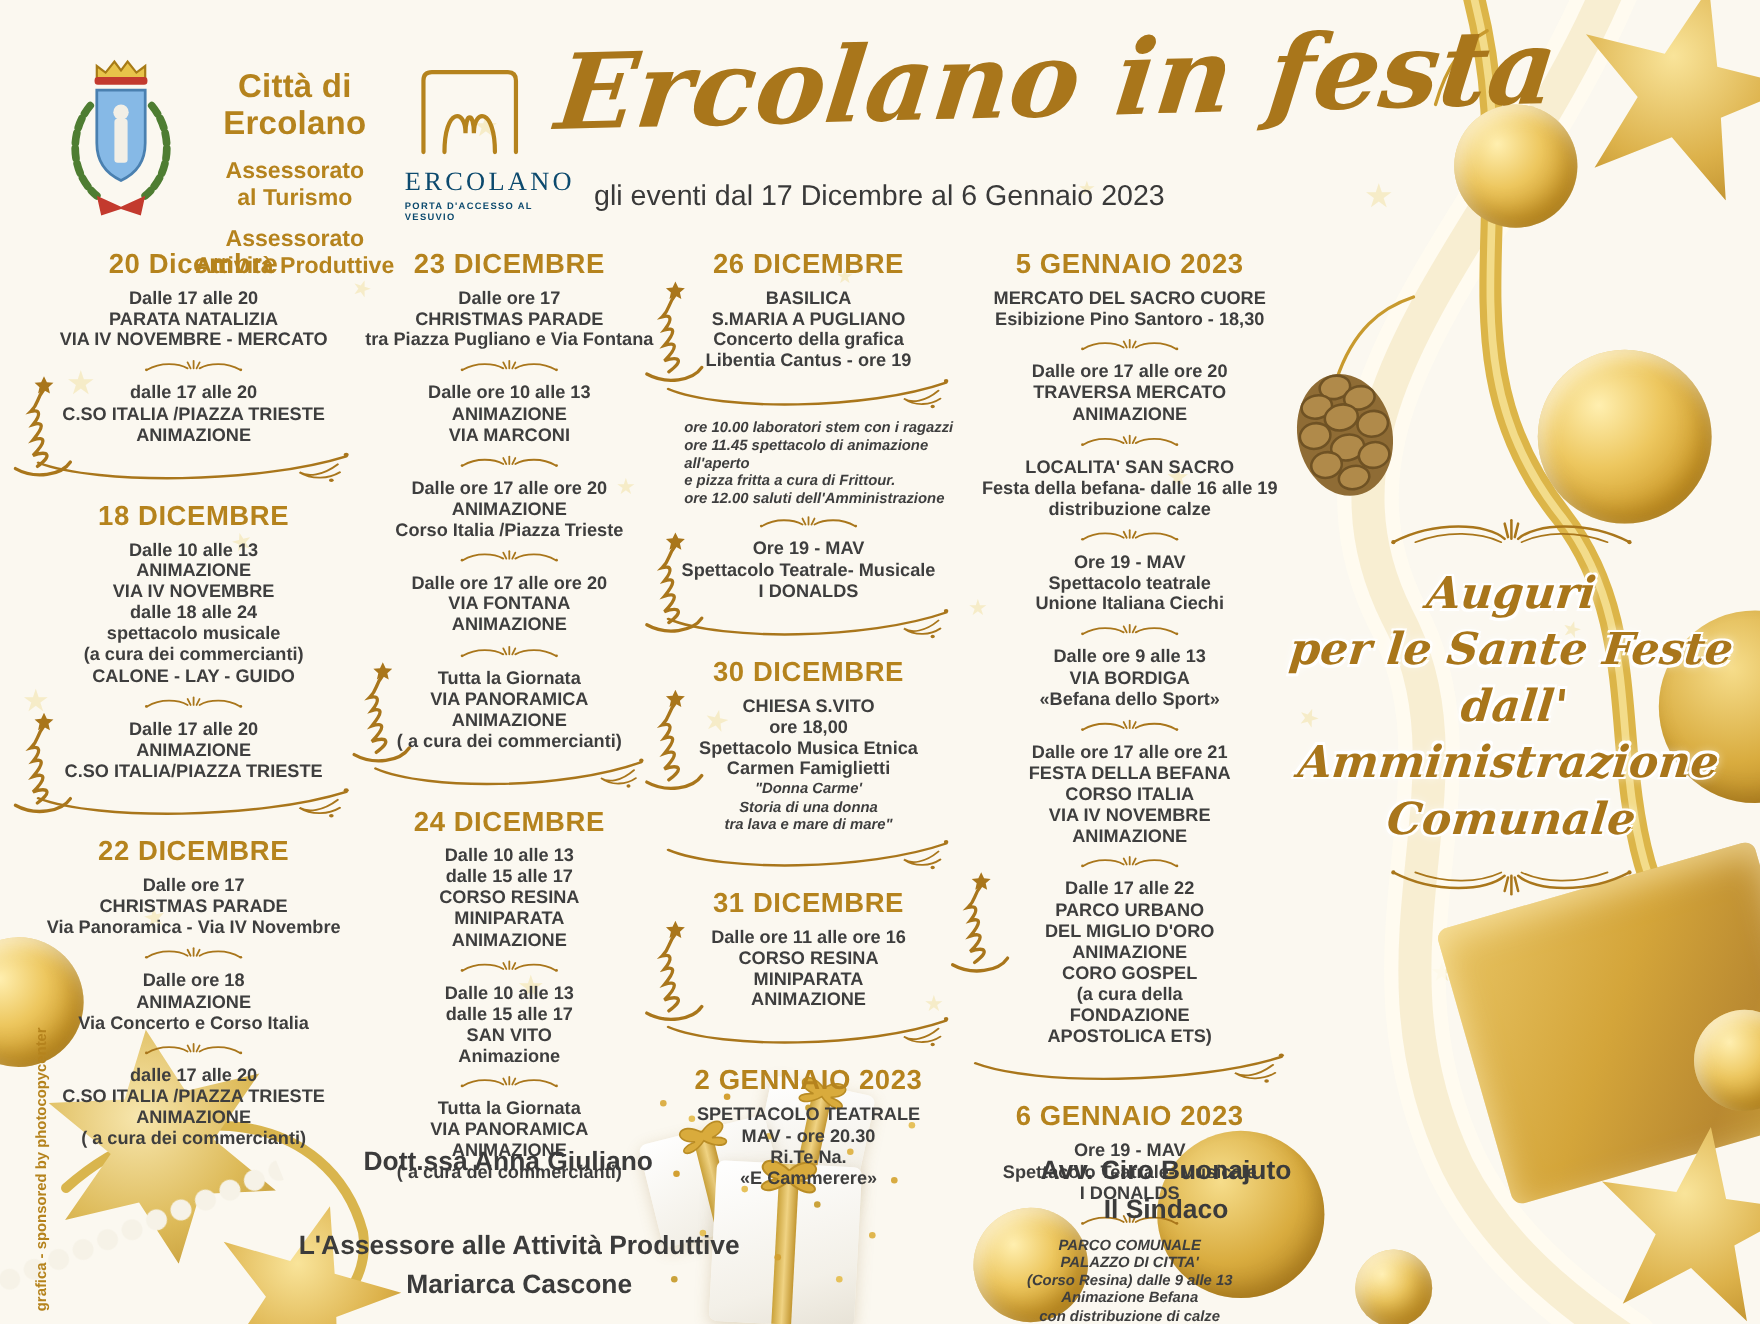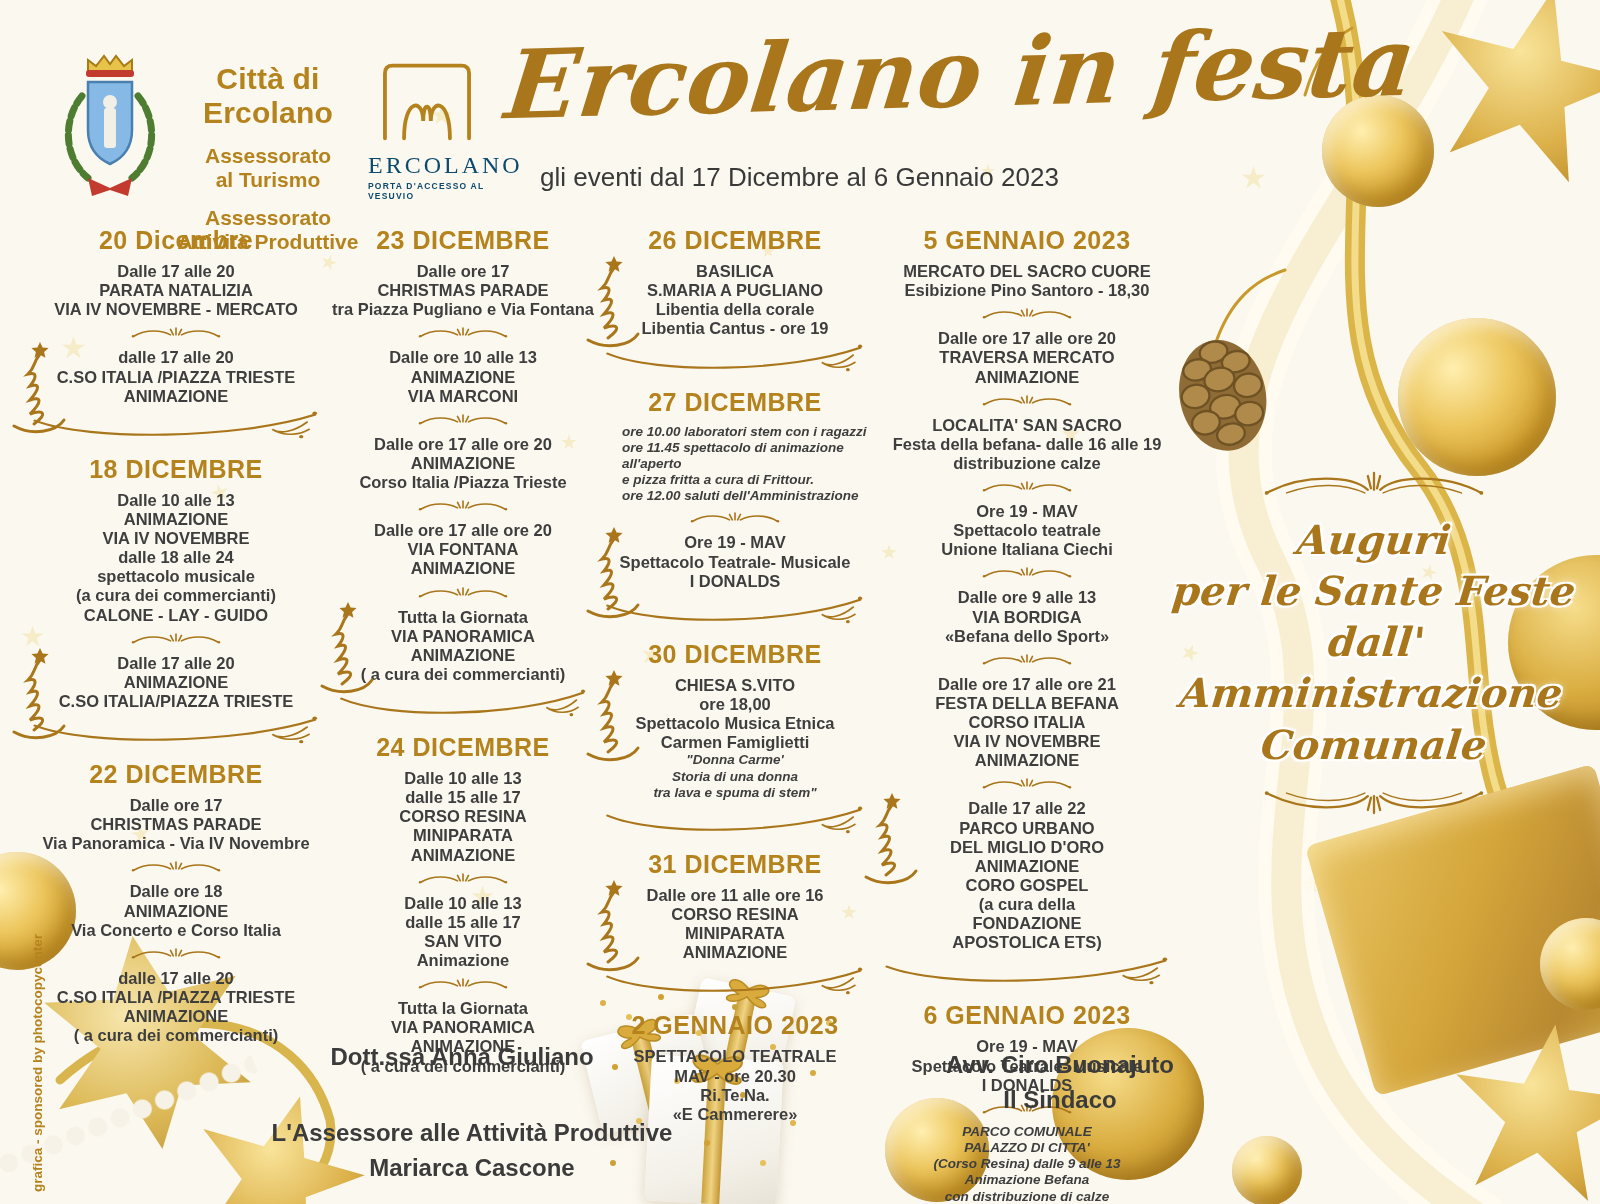--- a/index.html
+++ b/index.html
@@ -464,32 +464,31 @@
           <div class="event">
             <svg class="tree-icon" viewBox="0 0 60 98">
     <g fill="none" stroke="#a9761b" stroke-width="3" stroke-linecap="round">
       <path d="M32,14 C24,24 28,26 20,34 C28,32 30,36 22,46 C32,43 32,48 22,60 C34,56 34,62 22,74 C36,69 40,74 26,84"></path>
       <path d="M6,86 C24,96 48,92 56,80"></path>
     </g>
     <path d="M32,2 l2.6,5.4 6,.6 -4.5,4 1.3,5.8 -5.4,-3 -5.4,3 1.3,-5.8 -4.5,-4 6,-.6 z" fill="#a9761b"></path>
   </svg>
             <div class="line">BASILICA</div>
             <div class="line">S.MARIA A PUGLIANO</div>
-            <div class="line">Libentia della corale</div>
+            <div class="line">Concerto della grafica</div>
             <div class="line">Libentia Cantus - ore 19</div>
           </div>
           <svg class="swoosh-icon" viewBox="0 0 300 44" preserveAspectRatio="none">
     <g fill="none" stroke="#a9761b" stroke-linecap="round">
       <path d="M4,16 C60,44 212,42 294,8" stroke-width="3"></path>
       <path d="M286,18 C272,32 258,34 250,28 C262,38 278,36 288,28" stroke-width="2.2"></path>
     </g>
     <circle cx="294" cy="6" r="2.4" fill="#a9761b"></circle>
             <circle cx="280" cy="38" r="2.2" fill="#a9761b"></circle>
   </svg>
-          <div class="date-heading">27 DICEMBRE</div>
           <div class="event align-left">
             <div class="line small">ore 10.00 laboratori stem con i ragazzi</div>
             <div class="line small">ore 11.45 spettacolo di animazione all'aperto</div>
             <div class="line small">e pizza fritta a cura di Frittour.</div>
             <div class="line small">ore 12.00 saluti dell'Amministrazione</div>
           </div>
           <svg class="divider-icon" viewBox="0 0 140 22">
     <g fill="none" stroke="#a9761b" stroke-width="2.4" stroke-linecap="round">
       <path d="M8,15 C26,4 50,6 62,13"></path>
               <path d="M132,15 C114,4 90,6 78,13"></path>
@@ -528,21 +527,21 @@
       <path d="M6,86 C24,96 48,92 56,80"></path>
     </g>
     <path d="M32,2 l2.6,5.4 6,.6 -4.5,4 1.3,5.8 -5.4,-3 -5.4,3 1.3,-5.8 -4.5,-4 6,-.6 z" fill="#a9761b"></path>
   </svg>
             <div class="line">CHIESA S.VITO</div>
             <div class="line">ore 18,00</div>
             <div class="line">Spettacolo Musica Etnica</div>
             <div class="line">Carmen Famiglietti</div>
             <div class="line small">"Donna Carme'</div>
             <div class="line small">Storia di una donna</div>
-            <div class="line small">tra lava e spuma di stem"</div>
+            <div class="line small">tra lava e mare di mare"</div>
           </div>
           <svg class="swoosh-icon" viewBox="0 0 300 44" preserveAspectRatio="none">
     <g fill="none" stroke="#a9761b" stroke-linecap="round">
       <path d="M4,16 C60,44 212,42 294,8" stroke-width="3"></path>
       <path d="M286,18 C272,32 258,34 250,28 C262,38 278,36 288,28" stroke-width="2.2"></path>
     </g>
     <circle cx="294" cy="6" r="2.4" fill="#a9761b"></circle>
             <circle cx="280" cy="38" r="2.2" fill="#a9761b"></circle>
   </svg>
           <div class="date-heading">31 DICEMBRE</div>

